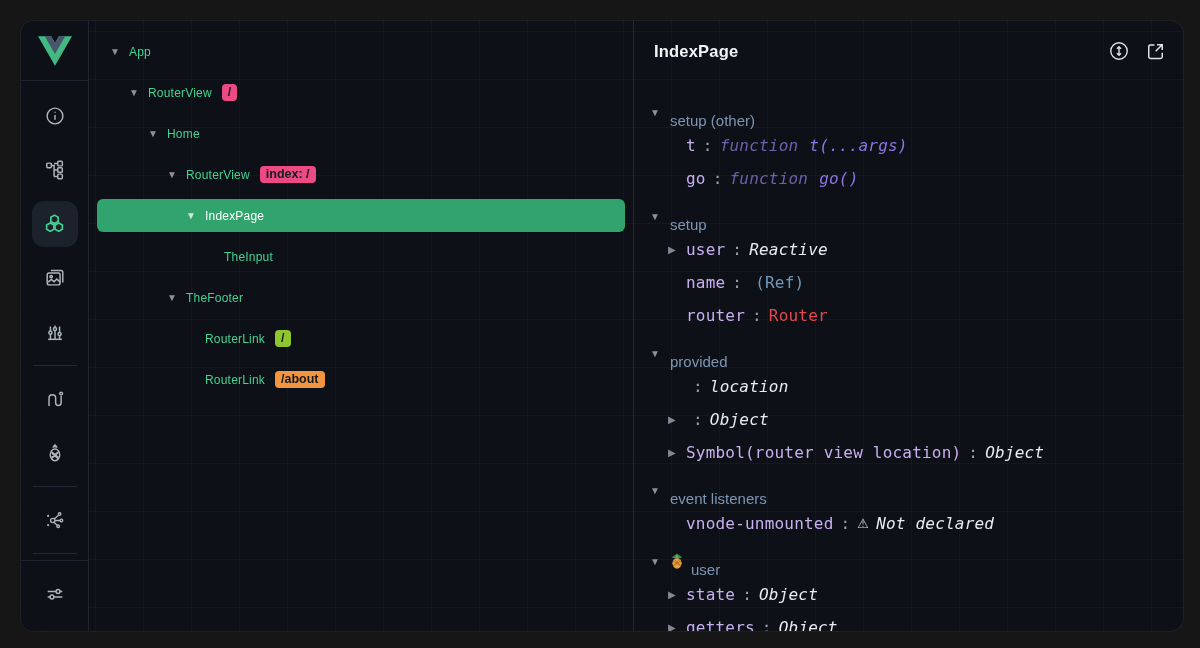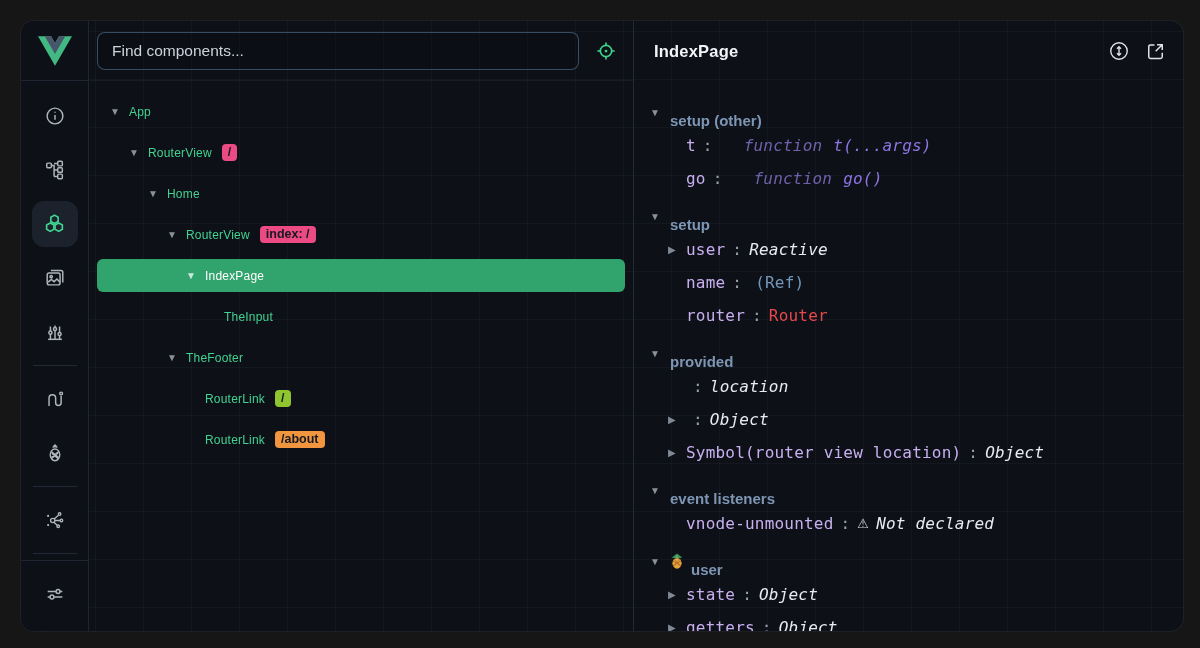--- a/index.html
+++ b/index.html
@@ -56,31 +56,31 @@
   .right { position:absolute; left:612px; top:0; bottom:0; width:552px; border-left:1px solid #242a35; overflow:hidden; }
   .rheader { height:60px; display:flex; align-items:center; padding:0 18px 0 20px; }
   .rtitle { color:#f2f4f7; font-size:16.5px; font-weight:600; letter-spacing:.2px; }
   .ricons { margin-left:auto; display:flex; gap:12px; }
   .ricon { width:24px; height:24px; display:flex; align-items:center; justify-content:center; cursor:pointer; }
   .rcontent { padding:16px 0 0 16px; white-space:nowrap; }
   .isection { margin-top:6px; }
   .isection:first-child { margin-top:0; }
   .sec-head { height:30px; display:flex; align-items:center; margin-bottom:2px; cursor:pointer; }
   .sec-arrow { width:20px; font-size:10px; color:#8a919b; flex:none; }
-  .sec-label { color:#7d96b4; font-size:15px; font-weight:700;margin-top:17px; }
+  .sec-label { color:#7d96b4; font-size:15px; font-weight:400;margin-top:17px; }
   .pineapple { margin-right:7px; display:flex; }
   .irow { height:33px; display:flex; align-items:center; padding-left:18px;
           font-family:"DejaVu Sans Mono", monospace; font-size:16px; letter-spacing:.2px; }
   .gut { width:18px; font-size:10px; color:#7f8894; flex:none; font-family:"Liberation Sans", sans-serif; }
   .ikey { color:#c8b0f0; }
   .icolon { color:#98a1ad; margin:0 7px; }
   .v-white { color:#e9ecef;font-style:italic; }
   .v-slate { color:#7397bb; margin-left:6px; }
   .v-red { color:#e5484d; }
-  .v-kw { color:#6f60ab; font-style:italic;margin-left:24px; }
+  .v-kw { color:#6f60ab; font-style:italic; }
   .v-sig { color:#8d75e6; font-style:italic; margin-left:11px; }
   .warn { color:#d8dce2; font-size:13px; margin-right:7px; font-family:"DejaVu Sans", sans-serif; }
 </style>
 </head>
 <body>
 
 <div class="app">
 
   <div class="sidebar">
     <div class="logo-cell">
@@ -164,30 +164,20 @@
           <path d="M4 9.3h9M17.5 9.3H20"></path>
             <circle cx="15.3" cy="9.3" r="2.1"></circle>
           <path d="M4 15.3h2.5M11 15.3h9"></path>
             <circle cx="8.7" cy="15.3" r="2.1"></circle>
         </svg>
       </div>
     </div>
   </div>
 
   <div class="main">
-    <div class="searchrow">
-      <input class="search-input" type="text" placeholder="Find components..." style="">
-      <div class="target-btn">
-        <svg width="22" height="22" viewBox="0 0 24 24" fill="none" stroke="#3dd68c" stroke-width="1.8">
-          <circle cx="12" cy="12" r="6.2"></circle>
-          <circle cx="12" cy="12" r="1.5" fill="#3dd68c" stroke="none"></circle>
-          <path d="M12 2.6v3M12 18.4v3M2.6 12h3M18.4 12h3"></path>
-        </svg>
-      </div>
-    </div>
 
     <div class="tree">
       <div class="tree-row d0">
         <span class="tw">▼</span>
         <span class="tlabel">App</span>
       </div>
       <div class="tree-row d1">
         <span class="tw">▼</span>
         <span class="tlabel">RouterView</span>
         <span class="badge pink">/</span>

